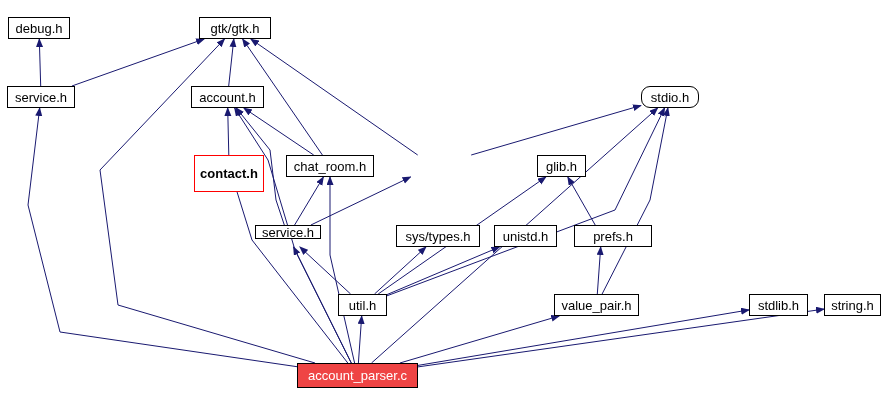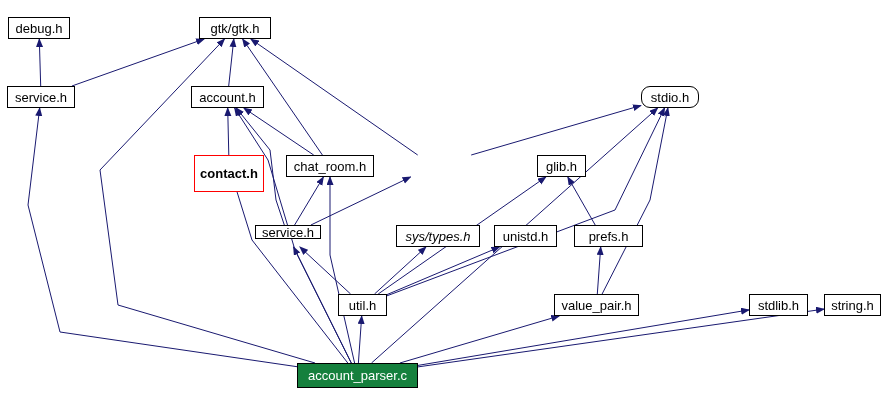--- a/index.html
+++ b/index.html
@@ -7,21 +7,21 @@
     position:relative;width:888px;height:401px;background:#ffffff;
     font-family:"Liberation Sans",sans-serif;overflow:hidden;padding-left:35px;
   }
   #edges{position:absolute;left:0;top:0;z-index:1;}
   .node{
     position:absolute;z-index:2;display:flex;align-items:center;justify-content:center;
     box-sizing:border-box;border:1px solid #000000;background:#ffffff;color:#000000;
     font-size:13px;white-space:nowrap;cursor:pointer;
   }
   .node.highlight{border-color:#ff0000;}
-  .node.main{background:#15803d;color:#ffffff;border-color:#000000;}
+  .node.main{background:#ef4444;color:#ffffff;border-color:#000000;}
 </style>
 </head>
 <body>
 
 <div id="canvas" style="background: rgb(255, 255, 255);">
   <svg id="edges" width="888" height="401" viewBox="0 0 888 401" xmlns="http://www.w3.org/2000/svg">
     <defs>
       <marker id="arrowhead" markerWidth="9" markerHeight="8" refX="8" refY="3.5" orient="auto" markerUnits="userSpaceOnUse">
         <path id="arrowTip" d="M0,0 L9,3.5 L0,7 Z" fill="#191970"></path>
       </marker>
@@ -59,21 +59,21 @@
     </svg>
 <div class="node" style="left: 8px; top: 17px; width: 62px; height: 22px;">debug.h</div>
     <div class="node" style="left: 199px; top: 17px; width: 72px; height: 22px;">gtk/gtk.h</div>
     <div class="node" style="left: 7px; top: 86px; width: 68px; height: 22px;">service.h</div>
     <div class="node" style="left: 191px; top: 86px; width: 73px; height: 22px;">account.h</div>
     <div class="node" style="left: 641px; top: 86px; width: 58px; height: 22px; border-radius: 9px;">stdio.h</div>
     <div class="node highlight" style="left: 194px; top: 155px; width: 70px; height: 37px; font-weight: bold;">contact.h</div>
     <div class="node" style="left: 286px; top: 155px; width: 88px; height: 22px;">chat_room.h</div>
     <div class="node" style="left: 537px; top: 155px; width: 49px; height: 22px;">glib.h</div>
     <div class="node" style="left: 255px; top: 225px; width: 66px; height: 14px;">service.h</div>
-    <div class="node" style="left: 396px; top: 225px; width: 84px; height: 22px; font-style: italic;">sys/types.h</div>
+    <div class="node" style="left: 396px; top: 225px; width: 84px; height: 22px;">sys/types.h</div>
     <div class="node" style="left: 494px; top: 225px; width: 63px; height: 22px;">unistd.h</div>
-    <div class="node" style="left: 574px; top: 225px; width: 69px; height: 22px;">prefs.h</div>
+    <div class="node" style="left: 574px; top: 225px; width: 78px; height: 22px;">prefs.h</div>
     <div class="node" style="left: 338px; top: 294px; width: 49px; height: 22px;">util.h</div>
     <div class="node" style="left: 554px; top: 294px; width: 85px; height: 22px;">value_pair.h</div>
     <div class="node" style="left: 749px; top: 294px; width: 59px; height: 22px;">stdlib.h</div>
     <div class="node" style="left: 824px; top: 294px; width: 57px; height: 22px;">string.h</div>
     <div class="node main" style="left: 297px; top: 363px; width: 121px; height: 25px;">account_parser.c</div>
   </div>
 
 </body></html>

